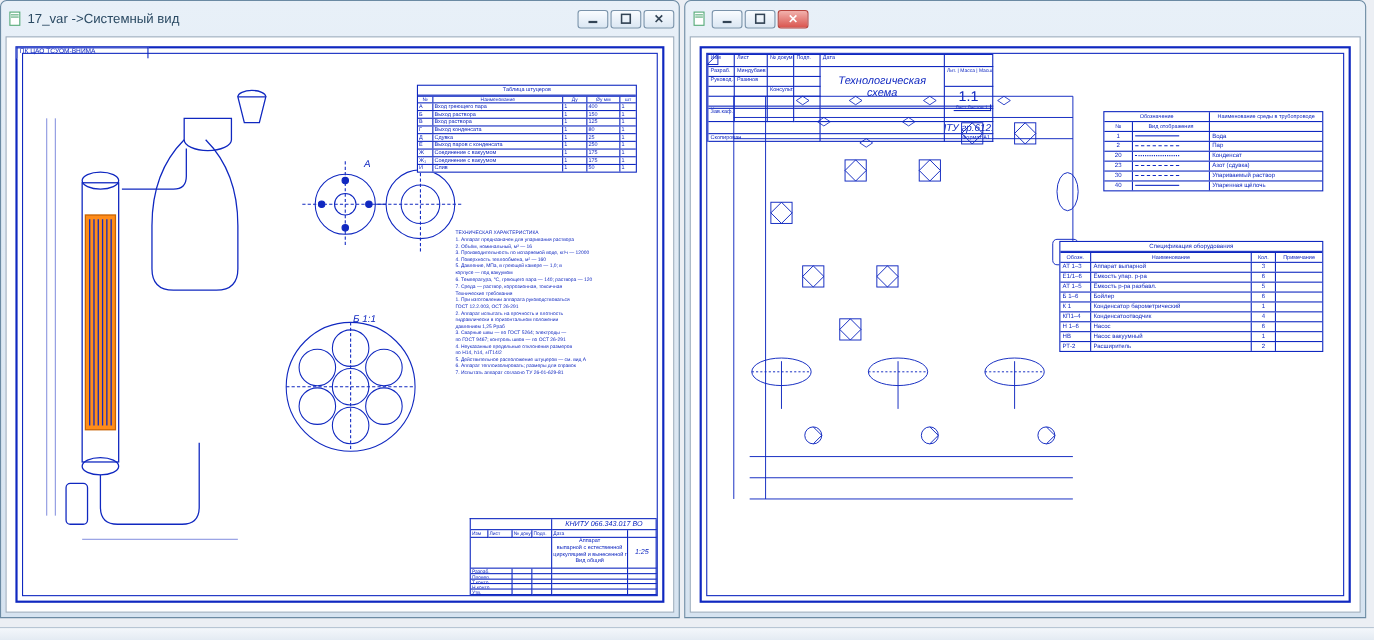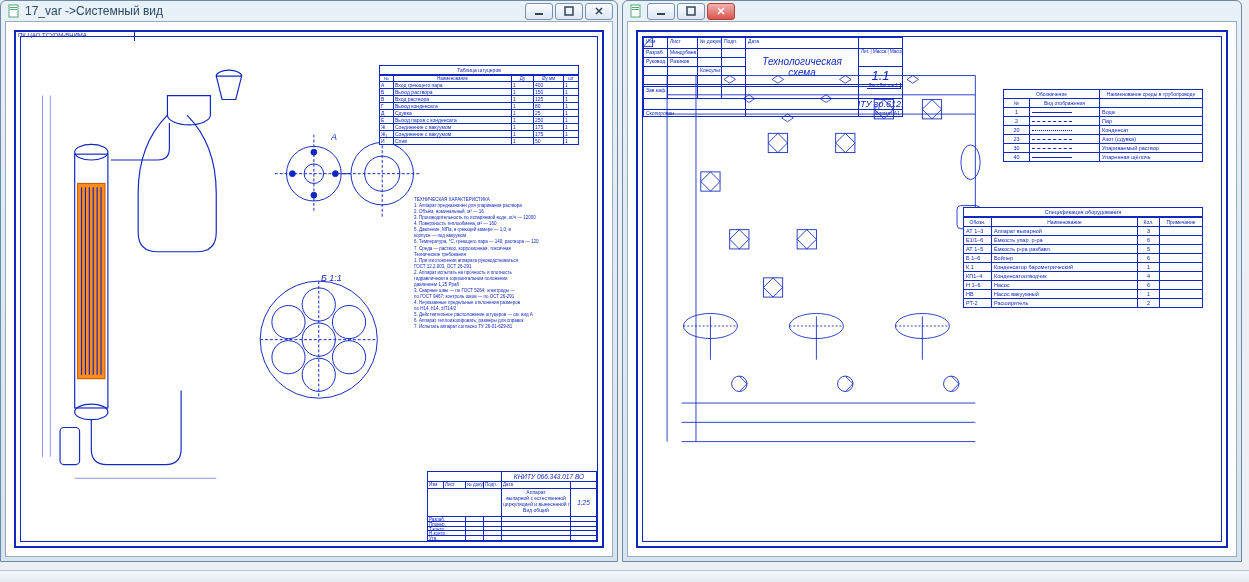--- a/index.html
+++ b/index.html
@@ -16,21 +16,21 @@
     border: 1px solid #6b8aa3;
     border-radius: 6px 6px 0 0;
     background: linear-gradient(#e8f0f8, #d6e3f0);
     display: flex;
     flex-direction: column;
     margin-right: 4px;
   }
   .mdi-child.left  { width: 618px; height: 562px; }
   .mdi-child.right { width: 620px; height: 562px; }
   .titlebar {
-    height: 20px;
+    height: 32px;
     display: flex;
     align-items: center;
     padding: 0 4px 0 6px;
     font-size: 12px;
     color: #2b4a63;
     user-select: none;
   }
   .titlebar .doc-icon {
     width: 14px; height: 14px; margin-right: 4px;
     display: inline-flex; align-items: center; justify-content: center;
@@ -157,21 +157,21 @@
     position:absolute; right:0; bottom:0; width:260px; height:80px;
     border-left:1px solid #1028c0;border-top:1px solid #1028c0;
     font-size:5px;color:#1028c0;
     display:grid;
     grid-template-columns: 24px 30px 24px 24px 1fr 44px;
     grid-template-rows: 11px 9px 9px 9px 9px 1fr 12px;
   }
   .titleblock2 div{border-right:1px solid #1028c0;border-bottom:1px solid #1028c0;padding:0 2px;overflow:hidden;white-space:nowrap;}
   .titleblock2 .big{font-size:10px;font-style:italic;text-align:center;display:flex;align-items:center;justify-content:center;}
   .titleblock2 .big2{font-size:9px;font-style:italic;text-align:center;display:flex;align-items:center;justify-content:center;}
-  .titleblock2 .num{font-size:13px;font-style:italic;text-align:center;display:flex;align-items:center;justify-content:center;}
+  .titleblock2 .num{font-size:13px;text-align:center;display:flex;align-items:center;justify-content:center;}
 
   .scrollbar-h{
     position:absolute;left:0;right:0;bottom:-4px;height:16px;
     background:linear-gradient(#f4f7fb,#dde6ef);
     border-top:1px solid #b8c6d4;
   }
 
   
   .dash-solid{border-top:1px solid #1028c0;width:40px;display:inline-block;vertical-align:middle;}
   .dash-dash{border-top:1px dashed #1028c0;width:40px;display:inline-block;vertical-align:middle;}

